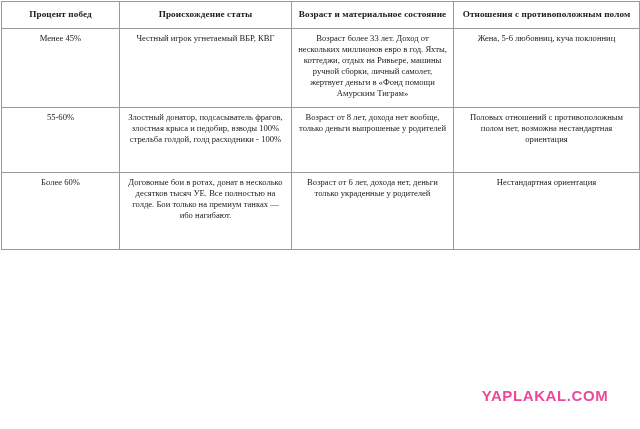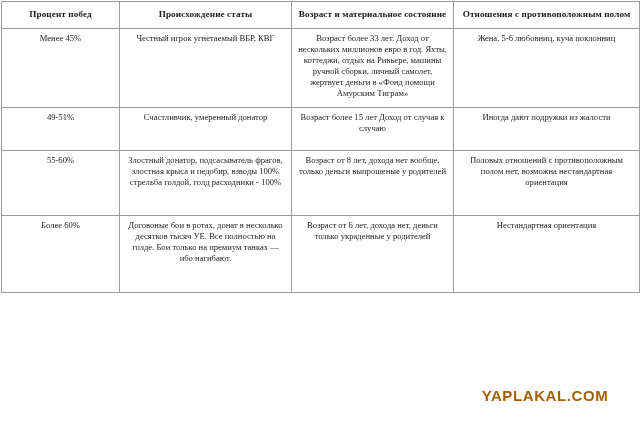--- a/index.html
+++ b/index.html
@@ -106,36 +106,30 @@
         <th>Отношения с противоположным полом</th>
       </tr>
     </thead>
     <tbody>
       <tr class="row-h1">
         <td class="pct">Менее 45%</td>
         <td class="col2">Честный игрок угнетаемый ВБР, КВГ</td>
         <td class="col3">Возраст более 33 лет. Доход от нескольких миллионов евро в год. Яхты, коттеджи, отдых на Ривьере, машины ручной сборки, личный самолет, жертвует деньги в «Фонд помощи Амурским Тиграм»</td>
         <td class="col4">Жена, 5-6 любовниц, куча поклонниц</td>
       </tr>
-      <tr class="row-h4">
-        <td class="pct">49-51%</td>
-        <td class="col2">Счастливчик, умеренный донатор</td>
-        <td class="col3">Возраст более 15 лет Доход от случая к случаю</td>
-        <td class="col4">Иногда дают подружки из жалости</td>
-      </tr>
       <tr class="row-h6">
         <td class="pct">55-60%</td>
         <td class="col2">Злостный донатор, подсасыватель фрагов, злостная крыса и педобир, взводы 100% стрельба голдой, голд расходники - 100%</td>
         <td class="col3">Возраст от 8 лет, дохода нет вообще, только деньги выпрошеные у родителей</td>
         <td class="col4">Половых отношений с противоположным полом нет, возможна нестандартная ориентация</td>
       </tr>
       <tr class="row-h7">
         <td class="pct">Более 60%</td>
         <td class="col2">Договоные бои в ротах, донат в несколько десятков тысяч УЕ. Все полностью на голде. Бои только на премиум танках — ибо нагибают.</td>
         <td class="col3">Возраст от 6 лет, дохода нет, деньги только украденные у родителей</td>
         <td class="col4">Нестандартная ориентация</td>
       </tr>
     </tbody>
   </table>
 
-  <div class="watermark" style="color: #a16207; text-align: center;">YAPLAKAL.COM</div>
+  <div class="watermark" style="color: #ec4899; text-align: center;">YAPLAKAL.COM</div>
 
 </div>
 
 </body></html>

